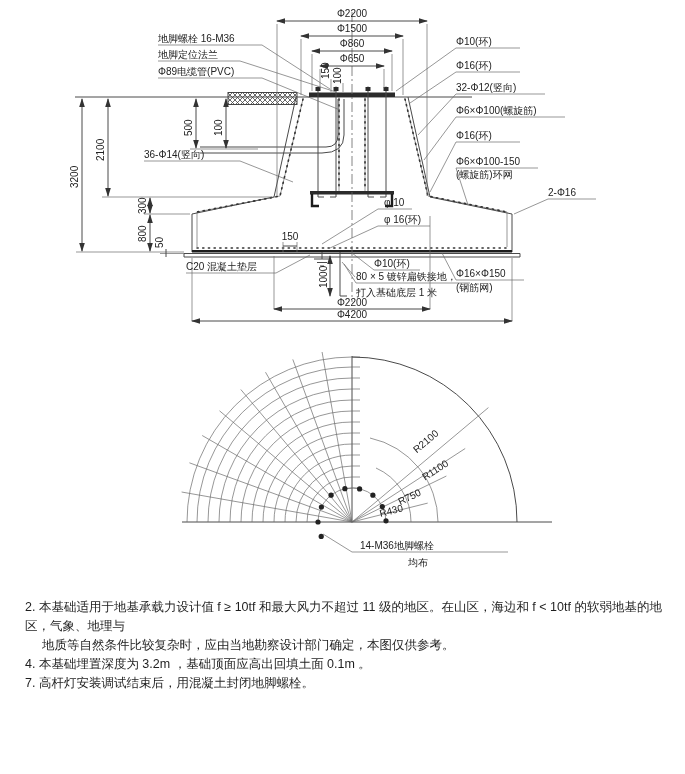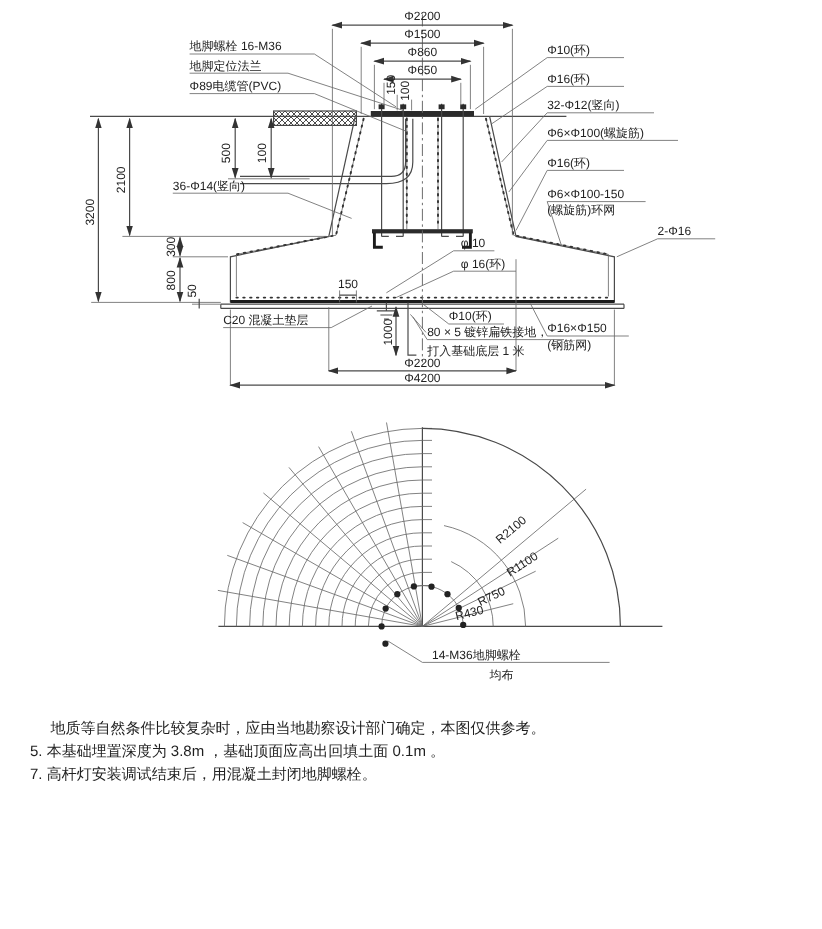--- a/index.html
+++ b/index.html
@@ -210,17 +210,18 @@
       </g>
   <g>
     <path class="xthin" d="M323,182 L352,200 H508"></path>
     <text x="360" y="197">14-M36地脚螺栓</text>
     <text x="408" y="214">均布</text>
   </g>
 </svg>
 </div>
 
 <div id="notes">
+  <div>2. 本基础适用于地基承载力设计值 f ≥ 10tf 和最大风力不超过 11 级的地区。在山区，海边和 f &lt; 10tf 的软弱地基的地区，气象、地理与</div>
   <div class="cont">地质等自然条件比较复杂时，应由当地勘察设计部门确定，本图仅供参考。</div>
-  <div>5. 本基础埋置深度为 3.8m ，基础顶面应高出回填土面 0.1m 。</div>
+  <div>4. 本基础埋置深度为 3.2m ，基础顶面应高出回填土面 0.1m 。</div>
   <div>7. 高杆灯安装调试结束后，用混凝土封闭地脚螺栓。</div>
 
 </div>
 
 </body></html>

